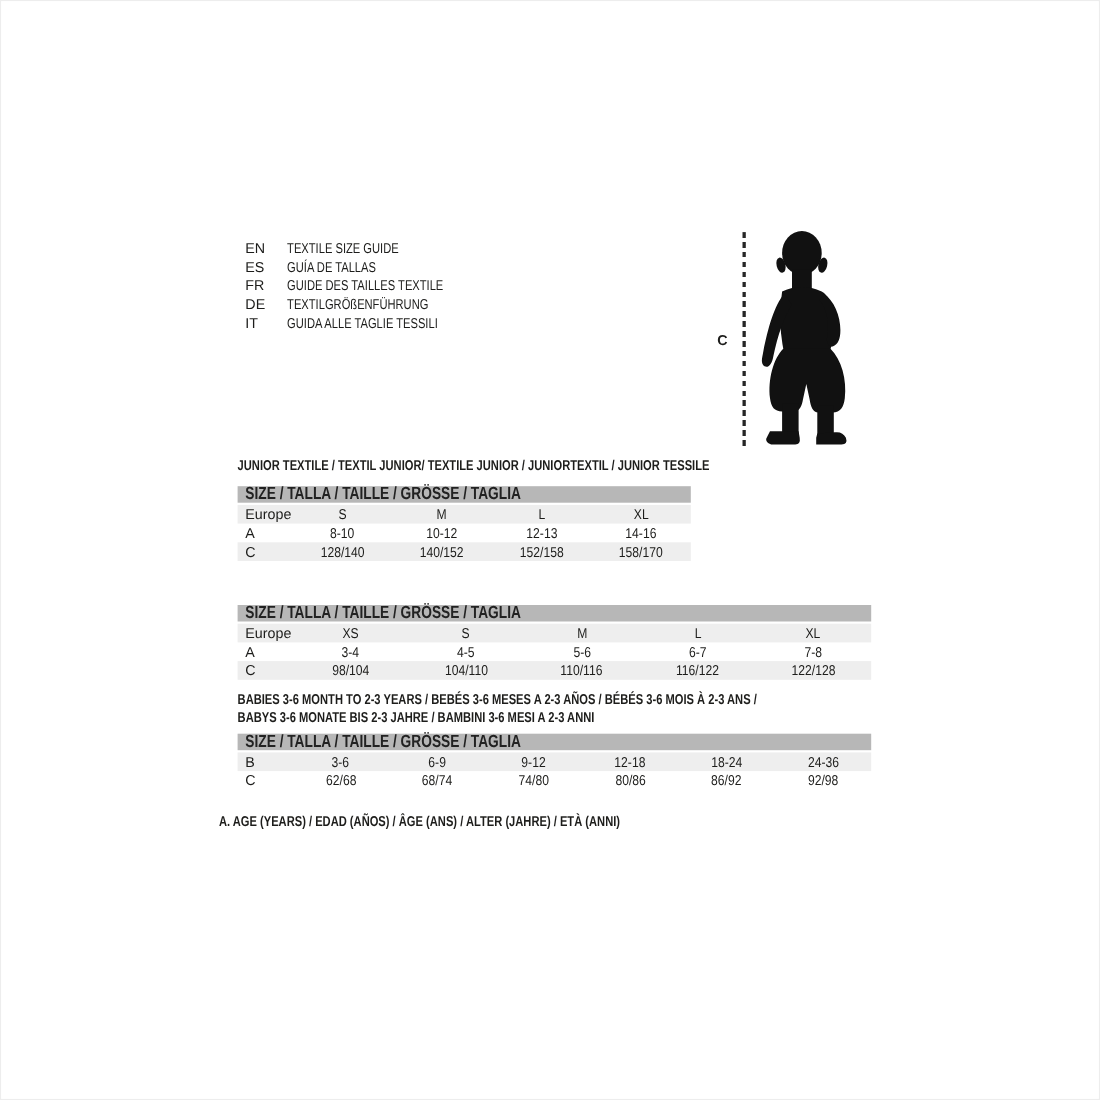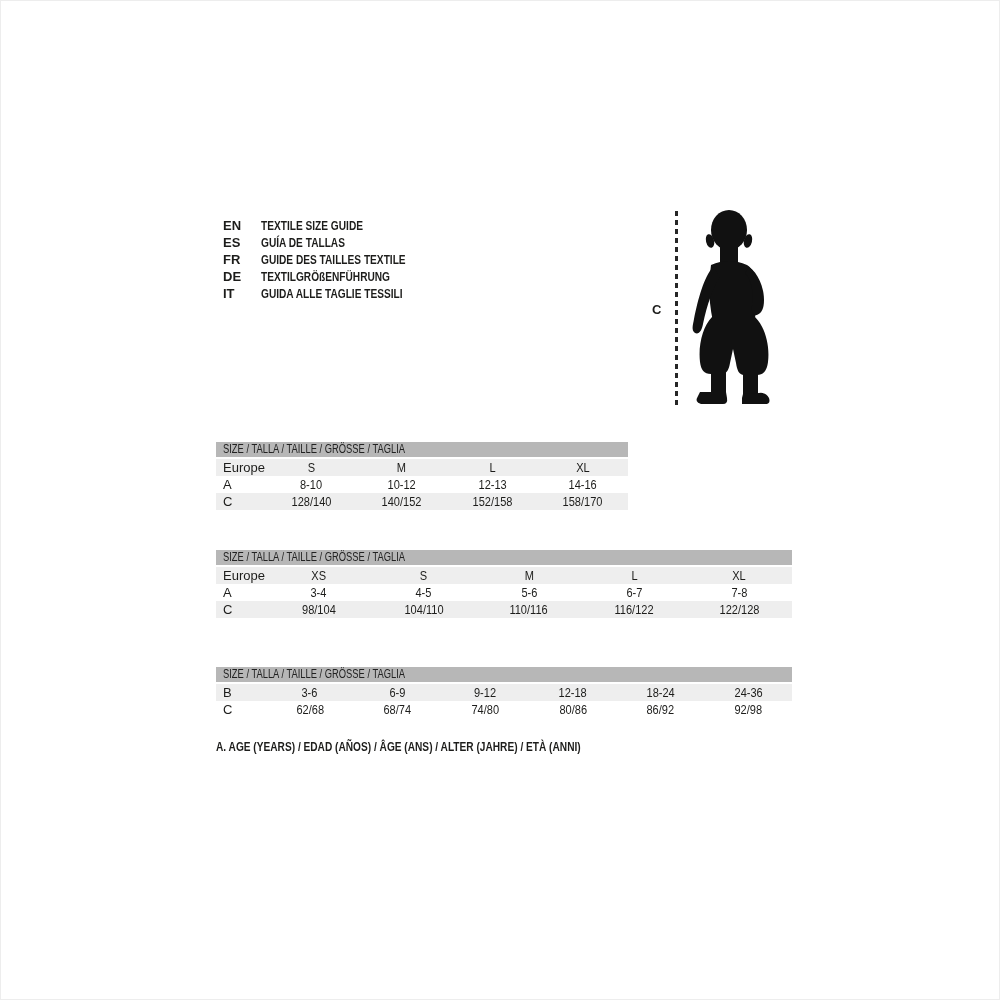--- a/index.html
+++ b/index.html
@@ -11,46 +11,46 @@
     color:#1d1d1b;
     box-sizing:border-box;
     border:1px solid #ededed;
     overflow:hidden;
   }
   .cond{display:inline-block;transform:scaleX(0.78);transform-origin:0 50%;white-space:nowrap;}
   .cond-c{display:inline-block;transform:scaleX(0.85);transform-origin:50% 50%;white-space:nowrap;}
 
   
   .lang-block{position:absolute;left:222px;top:216px;}
-  .lang-row{display:flex;height:17px;line-height:17px;font-size:13px;font-weight:700;}
+  .lang-row{display:flex;height:17px;line-height:17px;font-size:13px;font-weight:400;}
   .lang-code{width:38px;}
   .lang-label{white-space:nowrap;}
 
   
   .height-line{
     position:absolute;left:674px;top:210px;width:3px;height:196px;
     background:repeating-linear-gradient(to bottom,#262626 0 5px,transparent 5px 9px);
   }
   .height-label{position:absolute;left:651px;top:301px;font-size:13px;font-weight:700;}
   .toddler{position:absolute;left:684px;top:206px;}
 
   
   .section-heading{position:absolute;left:215px;font-size:13px;font-weight:700;line-height:16px;white-space:nowrap;}
   .sub{font-size:9px;vertical-align:-3px;}
 
   
   .size-table{position:absolute;left:215px;}
-  .size-bar{height:15px;line-height:15px;background:#b7b7b7;padding-left:7px;font-size:12px;font-weight:400;color:#222;margin-bottom:2px;}
+  .size-bar{height:15px;line-height:15px;background:#b7b7b7;padding-left:7px;font-size:16px;font-weight:700;color:#222;margin-bottom:2px;}
   .trow{display:flex;height:17px;line-height:17px;font-size:13px;}
   .trow:nth-child(even){background:#eeeeee;}
   .tlabel{width:50px;padding-left:7px;box-sizing:border-box;text-align:left;}
   .tcell{flex:1;text-align:center;}
 
   
-  .legend{position:absolute;left:215px;top:737px;}
+  .legend{position:absolute;left:198px;top:737px;}
   .legend-line{height:17px;line-height:17px;font-size:13px;font-weight:700;white-space:nowrap;}
 </style>
 </head>
 <body>
 
 <div class="page">
 
   <div class="lang-block">
     <div class="lang-row">
       <span class="lang-code">EN</span>
@@ -84,20 +84,23 @@
     <path d="M26,58 Q44,50 62,58 Q71,63 72,82 Q73,100 69,115 L28,115 Q24,96 24,76 Z"></path>
     <path d="M28,60 C19,70 13,92 9,112 C8,118 6,123 10,126 C14,128 17,123 18,117 C22,98 28,80 35,70 Z"></path>
     <path d="M64,60 C73,66 79,80 79,93 C79,101 77,106 72,108 C68,109 66,104 67,99 C69,88 67,73 60,66 Z"></path>
     <path d="M27,110 C18,119 13,138 15,155 C16,163 19,167 26,167 L37,167 C42,167 44,162 45,156 L48,142 L51,156 C52,163 54,168 59,168 L72,168 C79,168 82,163 83,155 C85,138 80,120 70,110 Z"></path>
     <rect x="26" y="160" width="15" height="30"></rect>
     <rect x="58" y="162" width="15" height="29"></rect>
     <path d="M13,189 Q9,195 16,197 L38,197 Q43,197 42,191 L41,185 L15,185 Z"></path>
     <path d="M57,191 L57,197 L80,197 Q86,197 84,191 Q81,185 74,186 L58,187 Z"></path>
   </svg>
 
+  <div class="section-heading" style="top:414px;">
+    <span class="cond">JUNIOR TEXTILE / TEXTIL JUNIOR/ TEXTILE JUNIOR / JUNIORTEXTIL / JUNIOR TESSILE</span>
+  </div>
   <div class="size-table" style="top:441px;width:412px;">
     <div class="size-bar">
       <span class="cond">SIZE / TALLA / TAILLE / GRÖSSE / TAGLIA</span>
     </div>
     <div class="trow">
       <span class="tlabel">Europe</span>
       <span class="tcell"><span class="cond-c">S</span></span>
       <span class="tcell"><span class="cond-c">M</span></span>
       <span class="tcell"><span class="cond-c">L</span></span>
       <span class="tcell"><span class="cond-c">XL</span></span>
@@ -141,20 +144,24 @@
     <div class="trow">
       <span class="tlabel">C</span>
       <span class="tcell"><span class="cond-c">98/104</span></span>
       <span class="tcell"><span class="cond-c">104/110</span></span>
       <span class="tcell"><span class="cond-c">110/116</span></span>
       <span class="tcell"><span class="cond-c">116/122</span></span>
       <span class="tcell"><span class="cond-c">122/128</span></span>
     </div>
   </div>
 
+  <div class="section-heading" style="top:627px;">
+    <span class="cond">BABIES 3-6 MONTH TO 2-3 YEARS / BEBÉS 3-6 MESES A 2-3 AÑOS / BÉBÉS 3-6 MOIS À 2-3 ANS /</span><br>
+    <span class="cond">BABYS 3-6 MONATE BIS 2-3 JAHRE / BAMBINI 3-6 MESI A 2-3 ANNI</span>
+  </div>
   <div class="size-table" style="top:666px;width:576px;">
     <div class="size-bar">
       <span class="cond">SIZE / TALLA / TAILLE / GRÖSSE / TAGLIA</span>
     </div>
     <div class="trow">
       <span class="tlabel">B</span>
       <span class="tcell"><span class="cond-c">3-6</span></span>
       <span class="tcell"><span class="cond-c">6-9</span></span>
       <span class="tcell"><span class="cond-c">9-12</span></span>
       <span class="tcell"><span class="cond-c">12-18</span></span>

